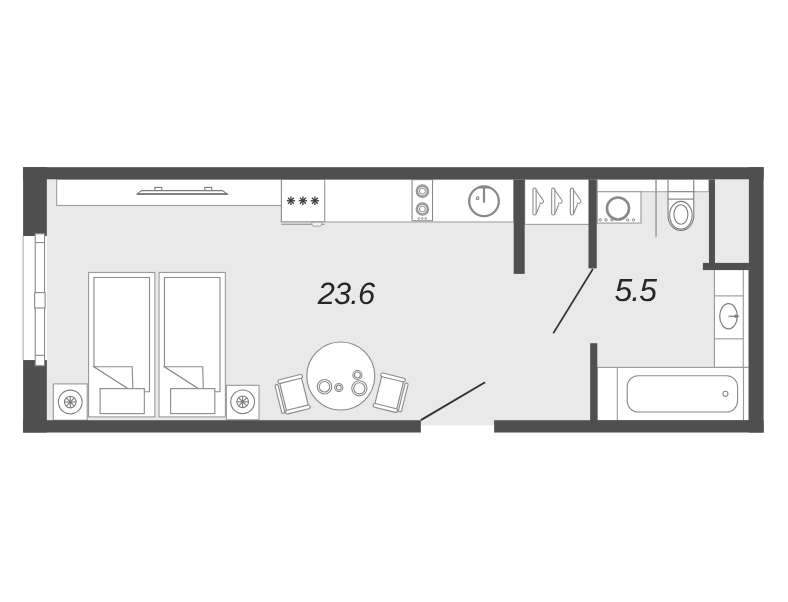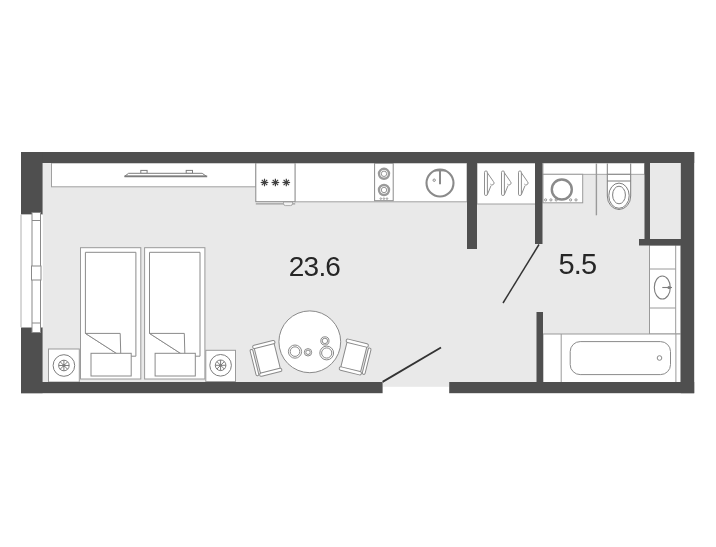--- a/index.html
+++ b/index.html
@@ -1,16 +1,16 @@
 <!DOCTYPE html>
 <html><head>
 <meta charset="utf-8">
 <style>
   html,body{margin:0;padding:0;background:#ffffff;}
-  .wrap{width:716px;height:547px;position:relative;font-family:"Liberation Sans", sans-serif;}
+  .wrap{width:716px;height:547px;position:relative;font-family:"Liberation Sans", sans-serif;font-style:italic;}
   svg{display:block;}
 </style>
 </head>
 <body>
 <div class="wrap">
 <svg width="716" height="547" viewBox="0 0 716 547" xmlns="http://www.w3.org/2000/svg">
 <defs>
 <g id="wheel" stroke="#7d7d7d" fill="none" stroke-width="1">
   <circle cx="0" cy="0" r="10.8"></circle>
   <circle cx="0" cy="0" r="5.3"></circle>

